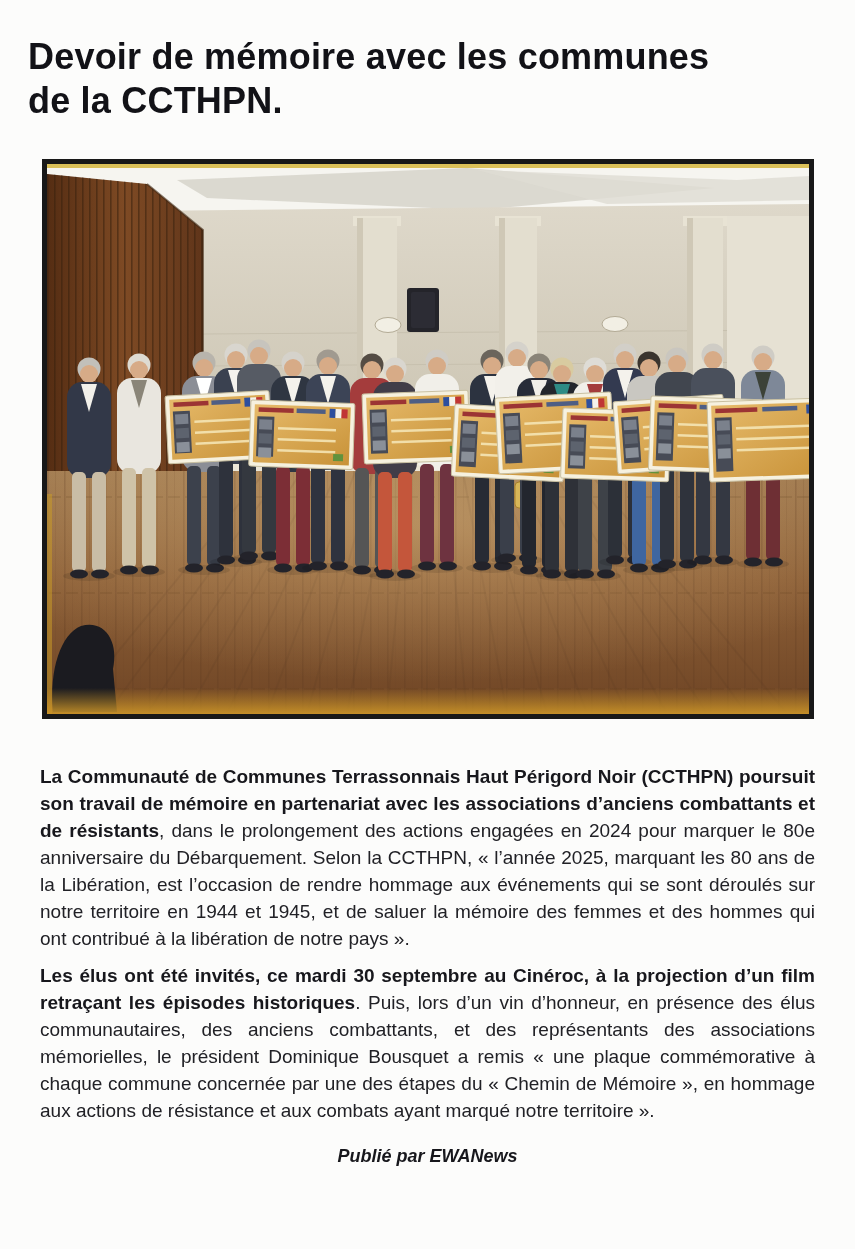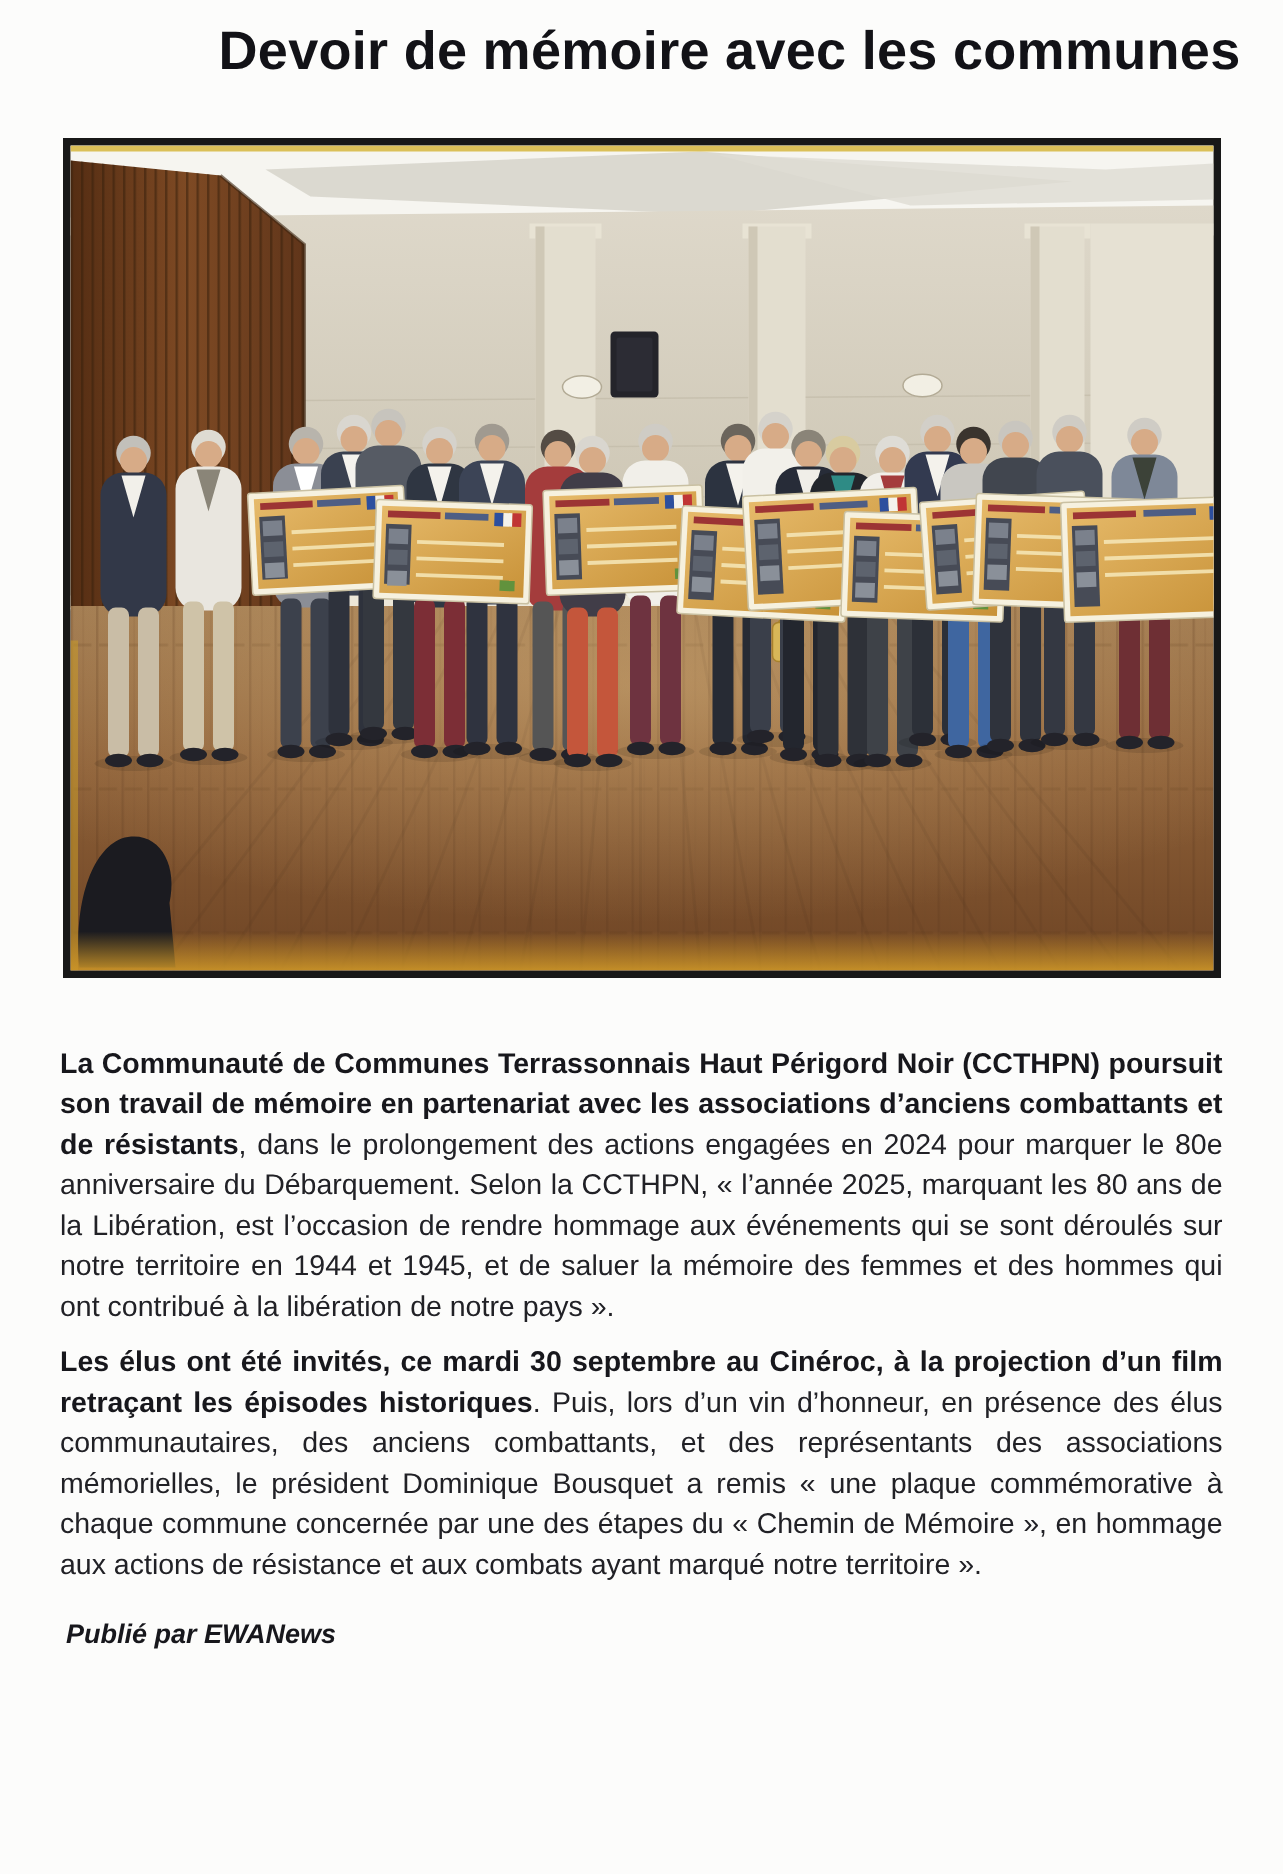--- a/index.html
+++ b/index.html
@@ -2,48 +2,49 @@
 <html lang="fr"><head>
 <meta charset="utf-8">
 <style>
   html,body{margin:0;padding:0;background:#ffffff;}
   .page{
     width:855px;height:1249px;margin:0 auto;background:#fcfcfb;
     font-family:"Liberation Sans",sans-serif;color:#1c1c20;
     overflow:hidden;position:relative;
   }
   .title{
-    margin:12px 28px 0;text-align:right;
+    margin:35px 28px 0;text-align:left;
     font-size:36px;line-height:1.22;font-weight:700;
     color:#121217;letter-spacing:.2px;
   }
   .photo-frame{
     width:762px;height:550px;margin:36px auto 0;
     border:5px solid #181818;background:#d5cfc0;
   }
   .photo-frame svg{display:block;}
   .body-text{margin:44px 40px 0;}
   .body-text p{
     margin:0 0 10px;font-size:19px;line-height:27px;
     text-align:justify;color:#212126;
   }
   .body-text strong{font-weight:700;color:#17171c;}
   .footer{
-    margin:20px 44px 0;text-align:left;
+    margin:20px 44px 0;text-align:center;
     font-weight:700;font-style:italic;
     font-size:18px;line-height:25px;color:#17171c;
   }
 </style>
 </head>
 <body>
 
 <div class="page">
 
   <h1 class="title">
     <span>Devoir de mémoire avec les communes</span><br>
+    <span>de la CCTHPN.</span>
   </h1>
 
   <figure class="photo-frame" style="margin-block:36px 0;margin-inline:auto;">
     <svg width="762" height="550" viewBox="0 0 762 550" xmlns="http://www.w3.org/2000/svg">
       <defs>
         <linearGradient id="wallG" x1="0" y1="0" x2="0" y2="1">
           <stop offset="0" stop-color="#ded8ca"></stop>
             <stop offset="1" stop-color="#c9c2af"></stop>
         </linearGradient>
         <linearGradient id="floorG" x1="0" y1="0" x2="0" y2="1">

